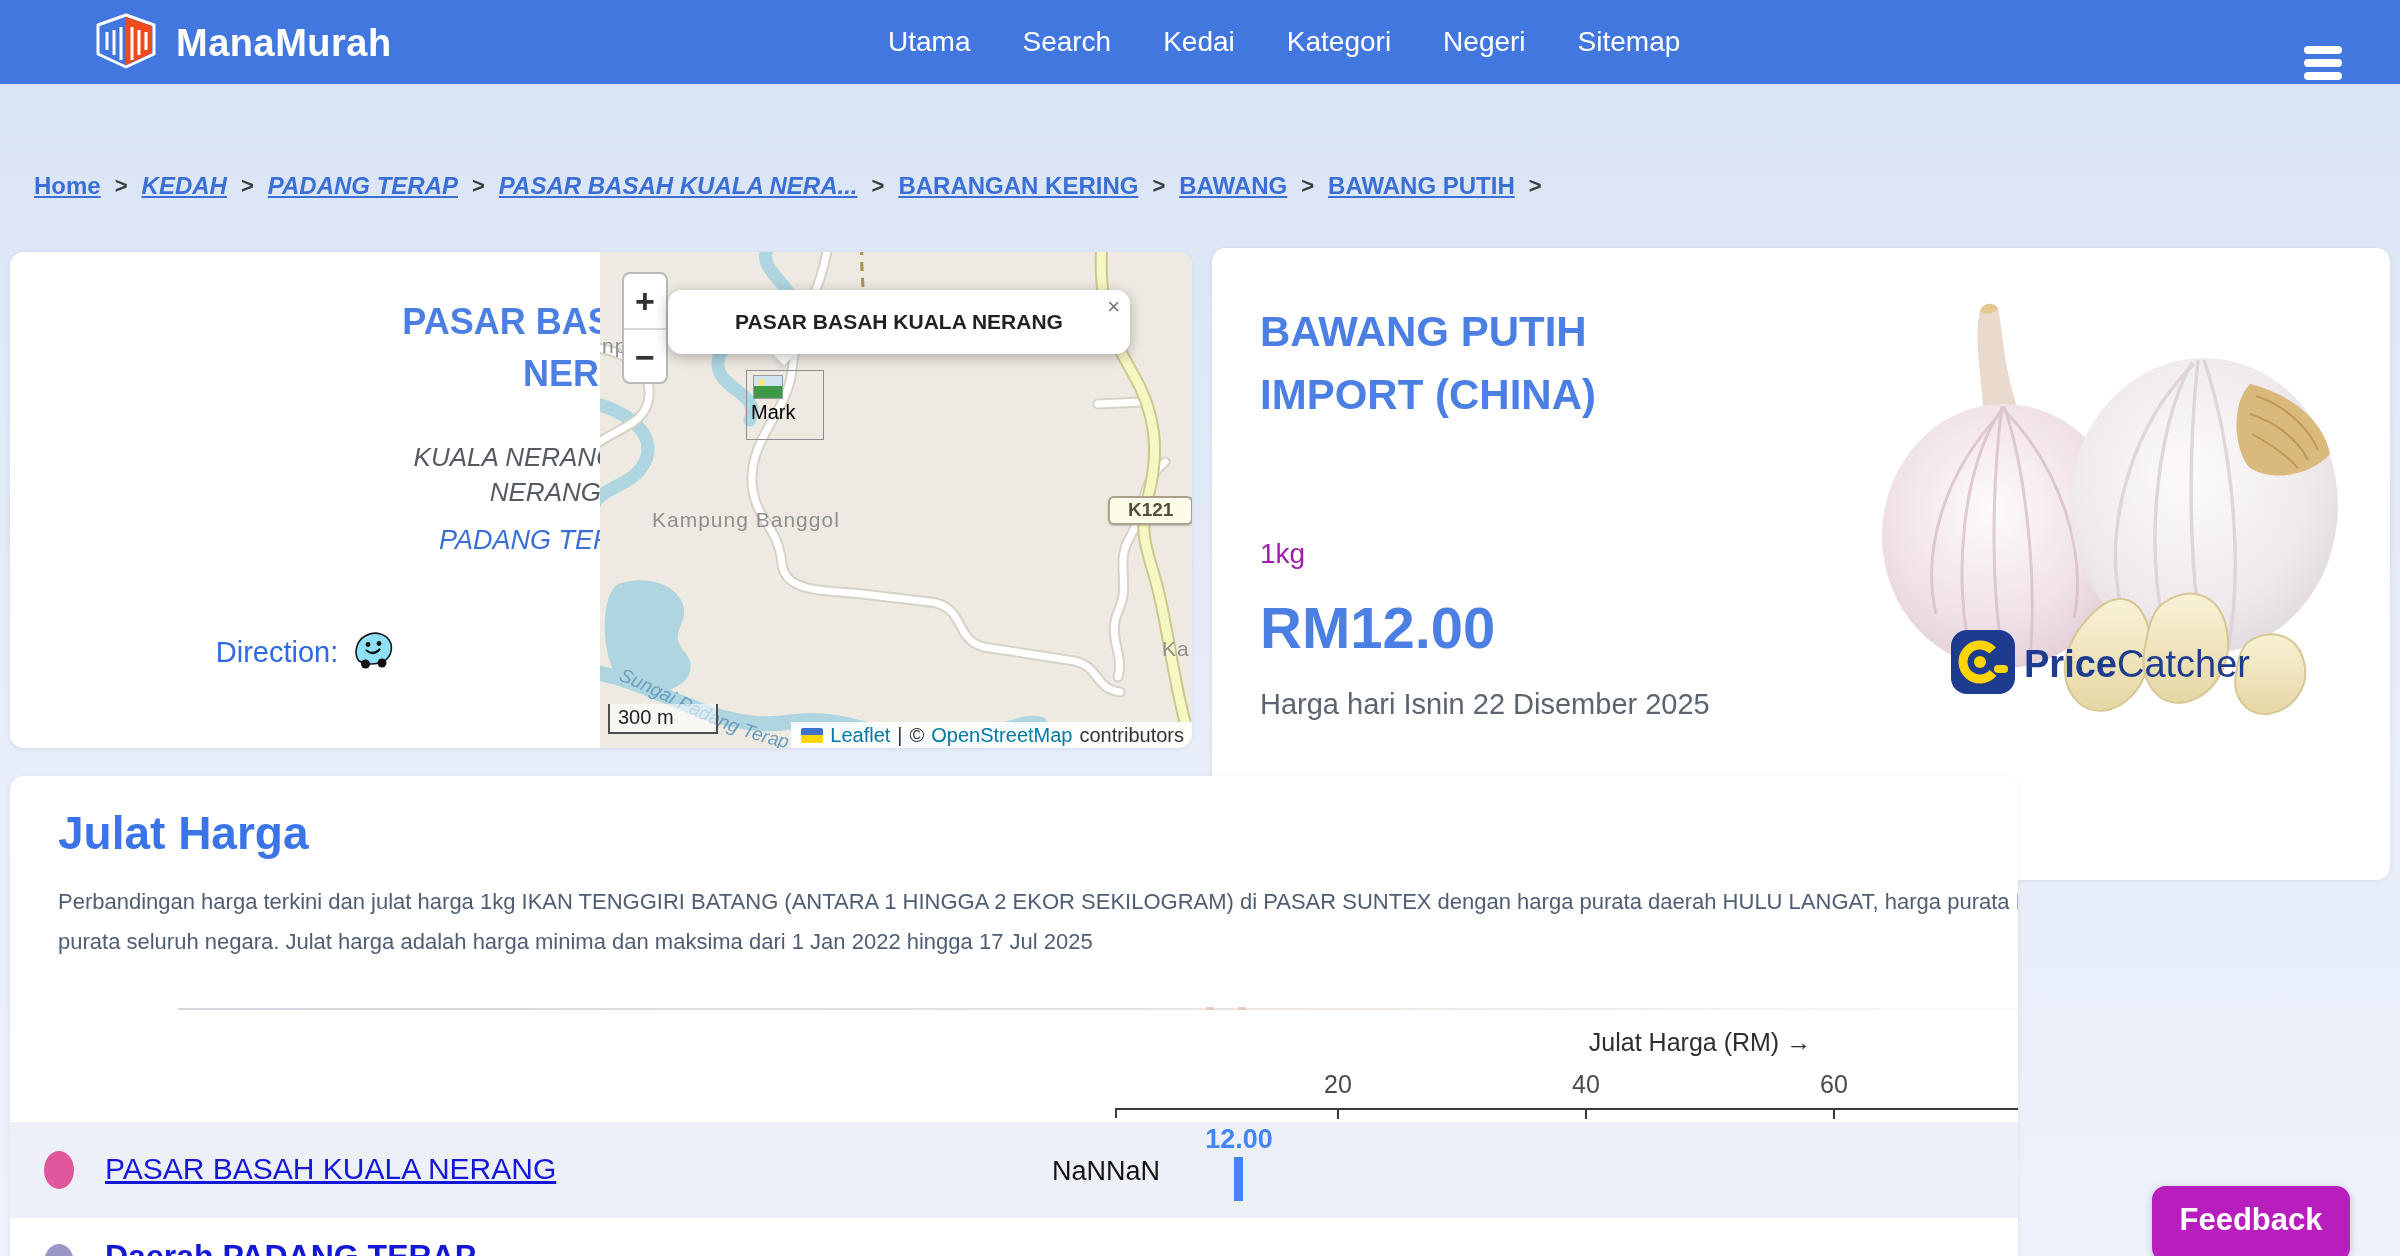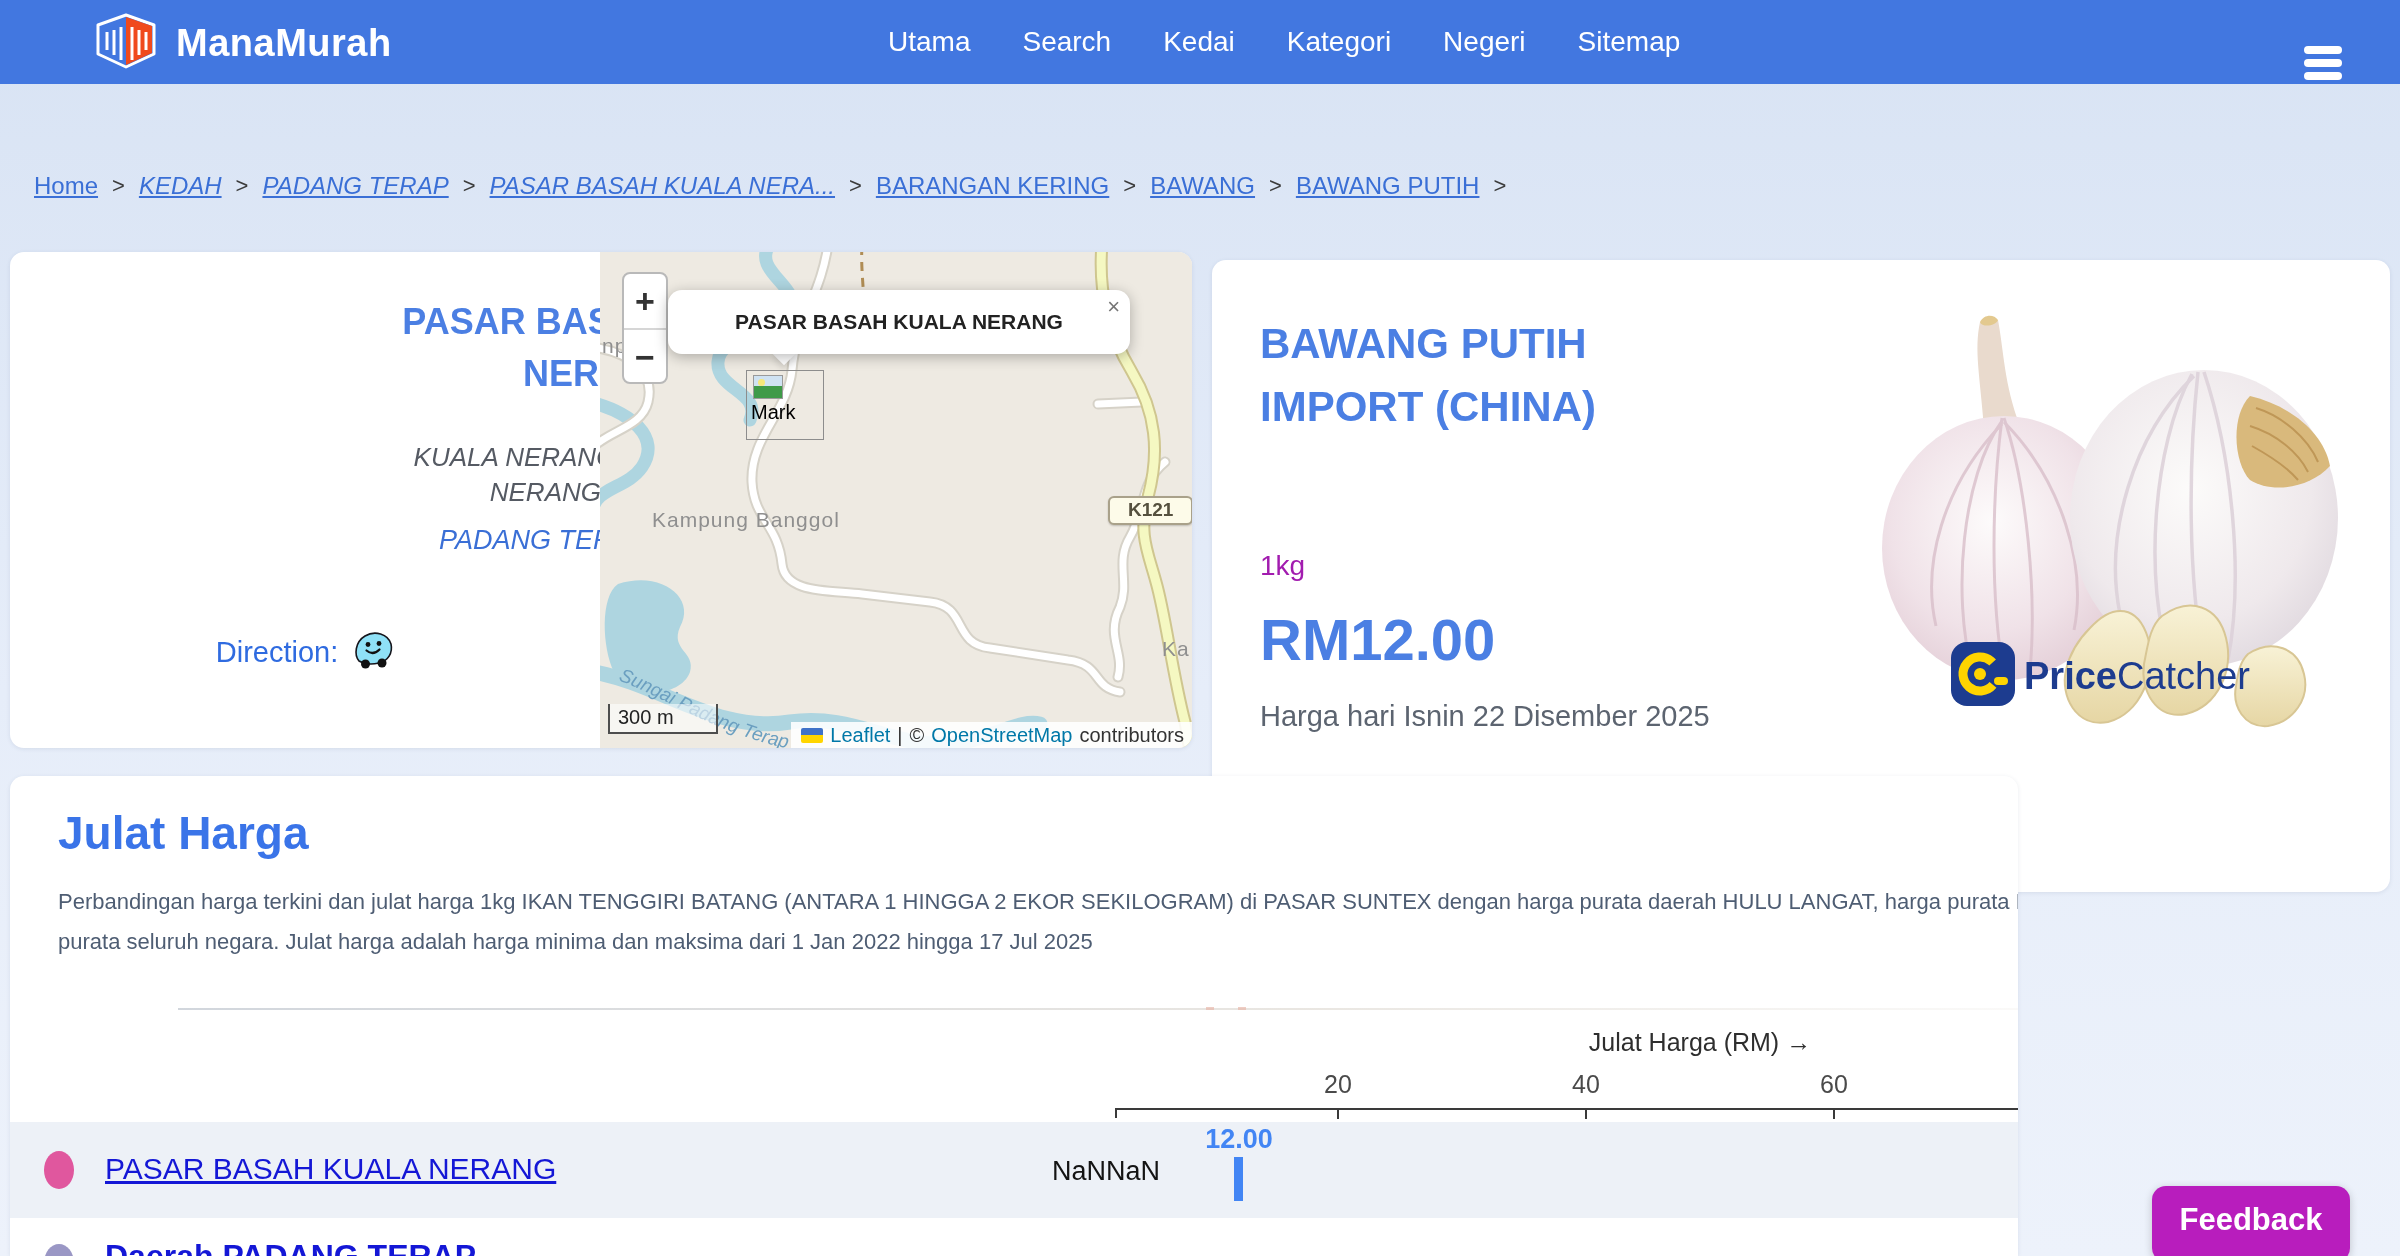--- a/index.html
+++ b/index.html
@@ -13,21 +13,21 @@
   
   .header { position:absolute; left:0; top:0; width:2400px; height:84px; background:#4277e0; }
   .logo-wrap { position:absolute; left:94px; top:10px; display:flex; align-items:center; gap:18px; cursor:pointer; }
   .brand { color:#fff; font-size:38px; font-weight:bold; letter-spacing:.5px; }
   .nav { position:absolute; left:888px; top:0; height:84px; display:flex; align-items:center; gap:52px; }
   .nav-item { color:#fff; font-size:28px; cursor:pointer; white-space:nowrap; }
   .hamburger { position:absolute; left:2304px; top:46px; width:38px; height:34px; display:flex; flex-direction:column; justify-content:space-between; cursor:pointer; }
   .hamburger span { display:block; width:38px; height:8px; background:#fff; border-radius:4px; }
 
   
-  .breadcrumb { position:absolute; left:34px; top:172px; display:flex; align-items:center; gap:14px; font-size:24px; }
+  .breadcrumb { position:absolute; left:34px; top:172px; display:flex; align-items:center; gap:14px; font-size:24px;font-weight:bold; }
   .crumb { color:#3a6fd6; text-decoration:underline; cursor:pointer; white-space:nowrap; }
   .crumb.it { font-style:italic; }
   .crumb-sep { color:#3c3c3c; font-size:22px; }
 
   
   .card { background:#fff; border-radius:14px; box-shadow:0 1px 4px rgba(40,60,100,.10); }
   .card-a { position:absolute; left:10px; top:252px; width:1182px; height:496px; }
   .market-title { margin:44px auto 0; width:470px; text-align:center; color:#4b7fe3; font-size:36px; font-weight:bold; line-height:1.45; }
   .market-address { margin:40px auto 0; width:470px; text-align:center; color:#555a63; font-size:26px; font-style:italic; line-height:1.35; }
   .market-links { margin:14px auto 0; width:520px; text-align:center; font-size:27px; font-style:italic; color:#3a6fd6; }
@@ -49,21 +49,21 @@
   .broken-img:after { content:""; position:absolute; left:4px; top:3px; width:7px; height:7px; border-radius:50%; background:#f5e77a; }
   .marker-label { position:absolute; left:4px; top:30px; font-size:20px; color:#000000; white-space:nowrap; }
   .scalectl { position:absolute; left:8px; bottom:14px; width:110px; background:rgba(255,255,255,.55); border:2px solid #4d4d4d; border-top:none; font-size:20px; color:#222; padding:2px 8px 3px; }
   .attribution { position:absolute; right:0; bottom:0; height:26px; background:rgba(255,255,255,.88); display:flex; align-items:center; gap:7px; padding:0 8px 0 10px; font-size:20px; color:#333; }
   .attribution .lnk { color:#0078a8; cursor:pointer; }
   .ua-flag { width:22px; height:15px; border-radius:2px; overflow:hidden; display:inline-block; background:linear-gradient(#3f72c8 50%, #ffd500 50%); }
   .road-badge { position:absolute; left:508px; top:244px; background:#fdfbe9; border:2px solid #a9a18a; border-radius:6px; padding:1px 18px 2px; font-size:19px; font-weight:bold; color:#55503e; box-shadow:0 1px 2px rgba(0,0,0,.2); }
   .map-label { position:absolute; color:#8f8f8f; font-size:21px; letter-spacing:1px; }
 
   
-  .card-b { position:absolute; left:1212px; top:260px; width:1178px; height:632px; }
+  .card-b { position:absolute; left:1212px; top:248px; width:1178px; height:632px; }
   .prod-title { position:absolute; left:48px; top:52px; width:430px; color:#4b7fe3; font-size:42px; font-weight:bold; line-height:1.5; }
   .prod-unit { position:absolute; left:48px; top:290px; color:#a21caf; font-size:28px; }
   .prod-price { position:absolute; left:48px; top:346px; color:#4b7fe3; font-size:58px; font-weight:bold; }
   .prod-note { position:absolute; left:48px; top:440px; color:#5c6470; font-size:29px; }
   .garlic-box { position:absolute; left:640px; top:6px; width:532px; height:484px; background:#fff; border-radius:14px; overflow:hidden; }
   .pc-wrap { position:absolute; left:98px; top:375px; display:flex; align-items:center; gap:8px; }
   .pc-text { font-size:38px; color:#1d3c8f; }
   .pc-text b { font-weight:bold; }
   .pc-text span.reg { font-weight:normal; }
 

